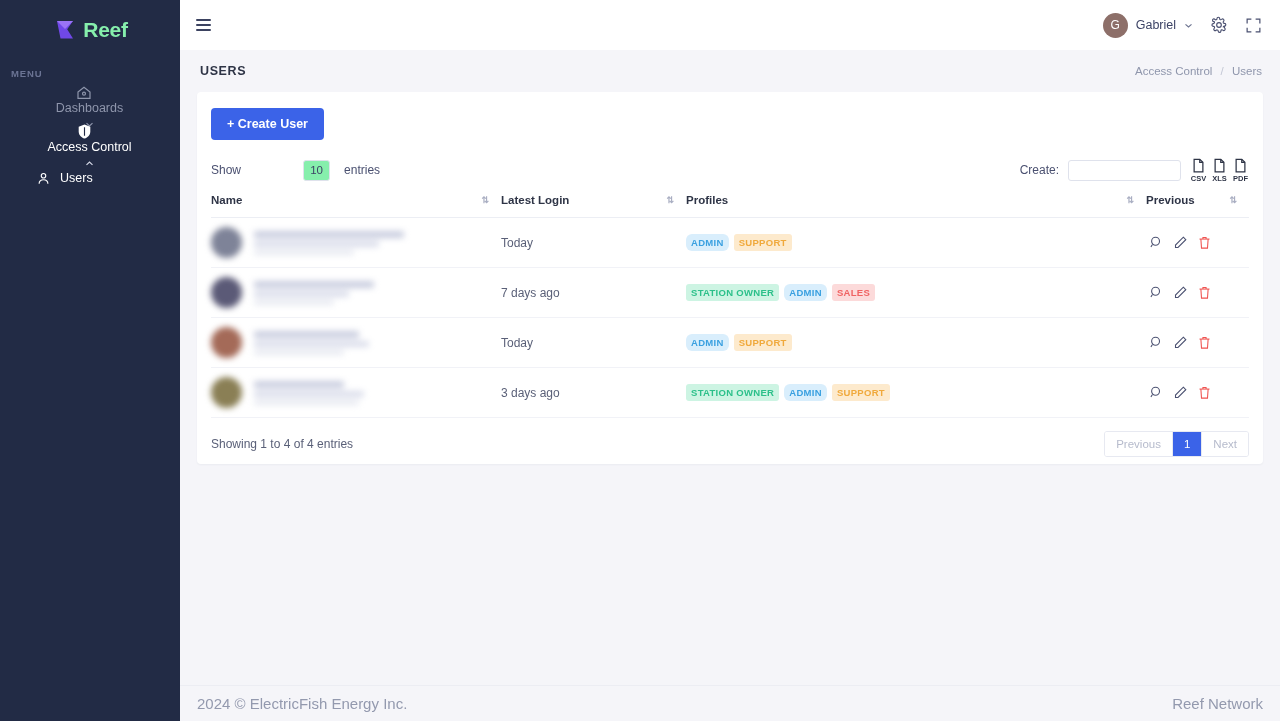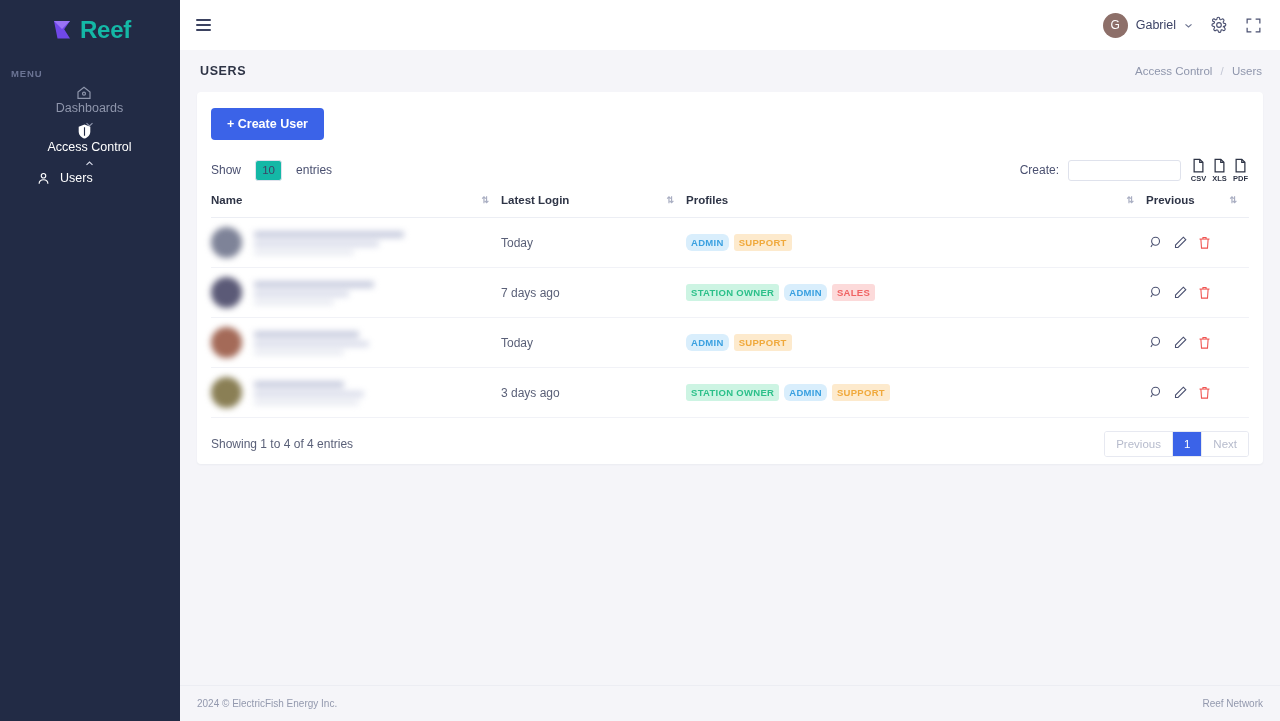--- a/index.html
+++ b/index.html
@@ -14,21 +14,21 @@
   .sidebar {
     width: 180px; height: 721px; background: #222b45;
     flex: 0 0 180px; position: relative;
   }
   .logo-wrap {
     height: 56px; display: flex; align-items: center;
     justify-content: center; gap: 5px; padding-top: 4px;
   }
   .logo-mark { width: 26px; height: 26px; position: relative; }
   .logo-text {
-    color: #14b8a6; font-size: 24px; font-weight: 700;
+    color: #86efac; font-size: 21px; font-weight: 700;
     letter-spacing: -0.3px;
   }
   .menu-label {
     color: #6b7494; font-size: 9.5px; letter-spacing: 0.9px;
     font-weight: 600; padding: 12px 0 6px 11px;
   }
   .nav-item {
     display: flex; align-items: center; height: 38px;
     padding: 0 14px 0 13px; cursor: pointer; position: relative; flex-direction: column;
   }
@@ -96,21 +96,21 @@
   }
 
   .table-controls {
     display: flex; align-items: center; margin-top: 17px; height: 26px;
   }
   .show-entries { font-size: 12px; color: #4a5070;
                   display: flex; align-items: center; gap: 14px; }
   .entries-box {
     border: 1px solid #dfe2ec; border-radius: 3px; width: 27px;
     height: 21px; font-size: 11.5px; color: #3d4466; text-align: center;
-    line-height: 19px; background: #14b8a6; cursor: pointer;
+    line-height: 19px; background: #86efac; cursor: pointer; margin-left: 48px;
   }
   .search-area { margin-left: auto; display: flex;
                  align-items: center; gap: 9px; }
   .search-label { font-size: 12px; color: #4a5070; }
   .search-input {
     width: 113px; height: 21px; border: 1px solid #dfe2ec;
     border-radius: 3px; outline: none; font-size: 11.5px;
     padding: 0 5px; font-family: "Liberation Sans", sans-serif;
   }
   .exports { display: flex; gap: 4px; align-items: flex-end; }
@@ -168,21 +168,21 @@
   .pg { font-size: 11.5px; padding: 6px 11px; color: #b6bbcc;
         cursor: pointer; border-right: 1px solid #e7e9f1; background:#fff; }
   .pg:last-child { border-right: none; }
   .pg.active { background: #3b63e8; color: #fff; }
 
   .footer {
     height: 36px; display: flex; align-items: center;
     padding: 0 17px; flex: 0 0 36px; background: #f5f5f9;
     border-top: 1px solid #ecedf3;
   }
-  .footer .f-left, .footer .f-right { font-size: 10px; color: #9399ae; }
+  .footer .f-left, .footer .f-right { font-size: 15px; color: #9399ae; }
   .footer .f-right { margin-left: auto; }
 </style>
 </head>
 <body>
 
 <div class="app">
 
   <aside class="sidebar">
     <div class="logo-wrap">
       <span class="logo-mark">

